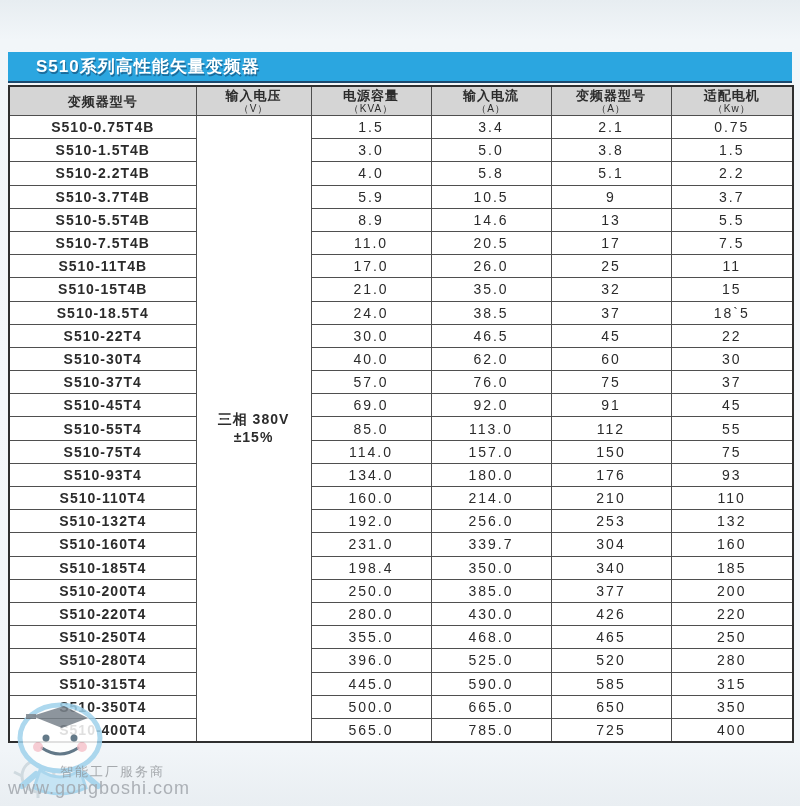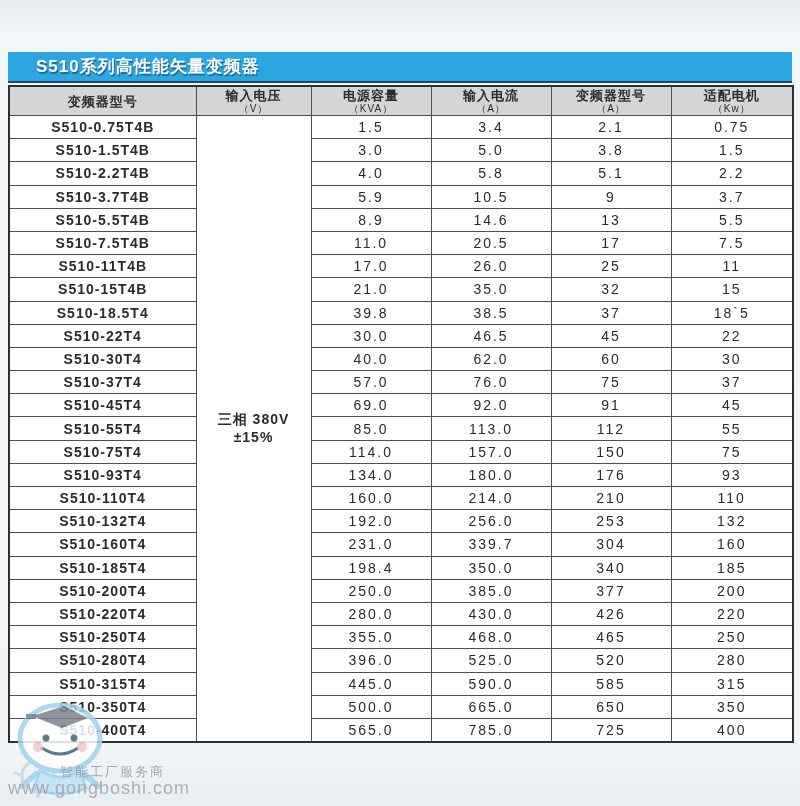--- a/index.html
+++ b/index.html
@@ -162,21 +162,21 @@
         </tr>
         <tr>
           <td class="model-cell">S510-15T4B</td>
           <td class="num-cell">21.0</td>
           <td class="num-cell">35.0</td>
           <td class="num-cell">32</td>
           <td class="num-cell">15</td>
         </tr>
         <tr>
           <td class="model-cell">S510-18.5T4</td>
-          <td class="num-cell">39.8</td>
+          <td class="num-cell">24.0</td>
           <td class="num-cell">38.5</td>
           <td class="num-cell">37</td>
           <td class="num-cell">18`5</td>
         </tr>
         <tr>
           <td class="model-cell">S510-22T4</td>
           <td class="num-cell">30.0</td>
           <td class="num-cell">46.5</td>
           <td class="num-cell">45</td>
           <td class="num-cell">22</td>

